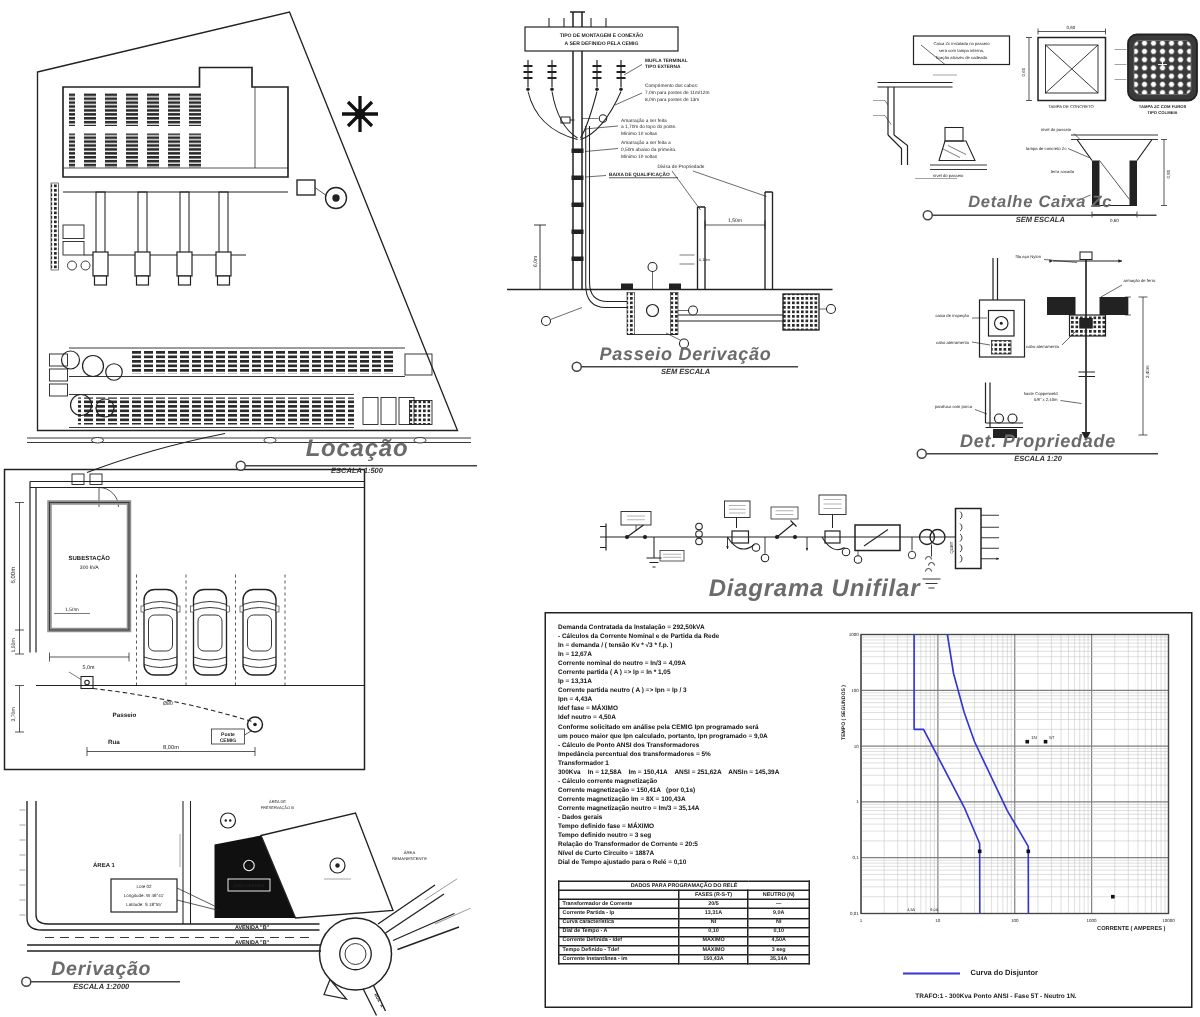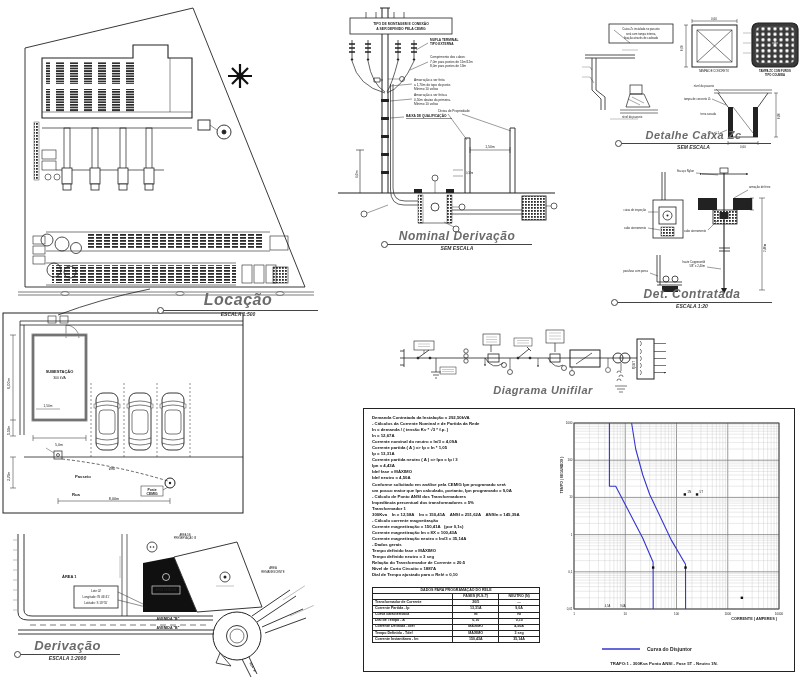--- a/index.html
+++ b/index.html
@@ -579,45 +579,45 @@
 
 <div class="tblock" style="left:15px;top:639px;width:105px">
   <div class="ttitle" style="font-size:13px">Derivação</div>
   <div class="tline">
         <span class="tdot"></span>
       </div>
   <div class="tscale">ESCALA 1:2000</div>
 </div>
 
 <div class="tblock" style="left:382px;top:230px;width:150px">
-  <div class="ttitle" style="font-size:12px">Nominal Derivação</div>
+  <div class="ttitle" style="font-size:12px">Passeio Derivação</div>
   <div class="tline">
         <span class="tdot"></span>
       </div>
   <div class="tscale">SEM ESCALA</div>
 </div>
 
 <div class="tblock" style="left:616px;top:130px;width:155px">
   <div class="ttitle" style="font-size:11px">Detalhe Caixa Zc</div>
   <div class="tline">
         <span class="tdot"></span>
       </div>
   <div class="tscale">SEM ESCALA</div>
 </div>
 
 <div class="tblock" style="left:612px;top:288px;width:160px">
-  <div class="ttitle" style="font-size:12px">Det. Contratada</div>
+  <div class="ttitle" style="font-size:12px">Det. Propriedade</div>
   <div class="tline">
         <span class="tdot"></span>
       </div>
   <div class="tscale">ESCALA 1:20</div>
 </div>
 
 <div class="tblock" style="left:468px;top:385px;width:150px">
-  <div class="ttitle" style="font-size:11px">Diagrama Unifilar</div>
+  <div class="ttitle" style="font-size:16px">Diagrama Unifilar</div>
 </div>
 
 <div class="calc-panel">
   <div class="calc-lines">
         <div>Demanda Contratada da Instalação = 292,50kVA</div>
         <div>- Cálculos da Corrente Nominal e de Partida da Rede</div>
         <div>In = demanda / ( tensão Kv * √3 * f.p. )</div>
         <div>In = 12,67A</div>
         <div>Corrente nominal do neutro = In/3 = 4,09A</div>
         <div>Corrente partida ( A ) =&gt; Ip = In * 1,05</div>

